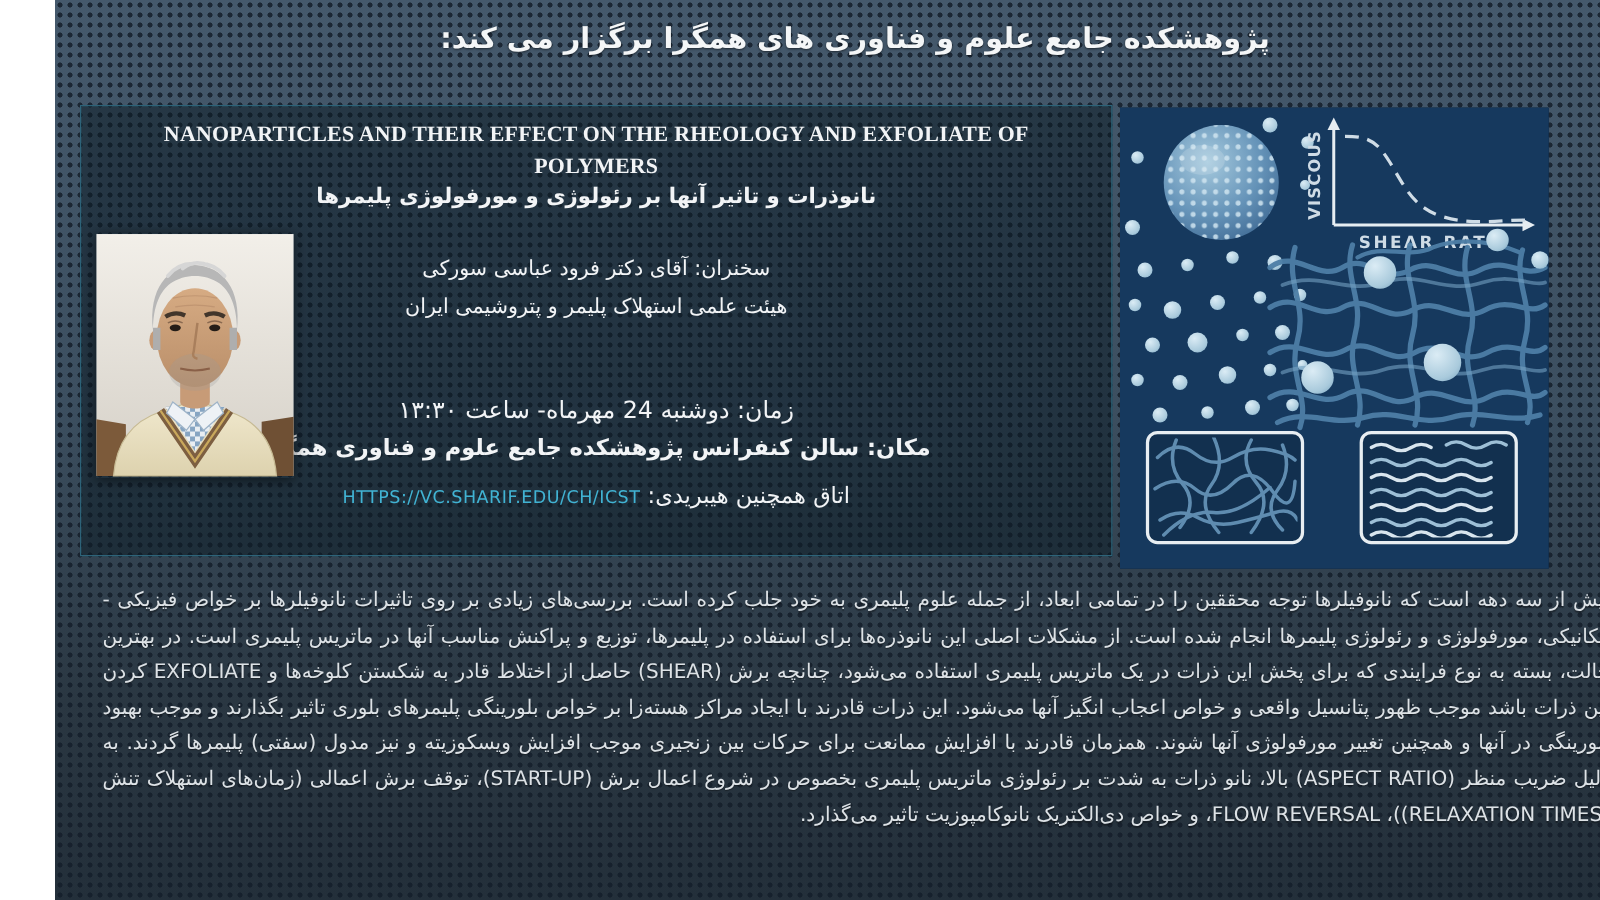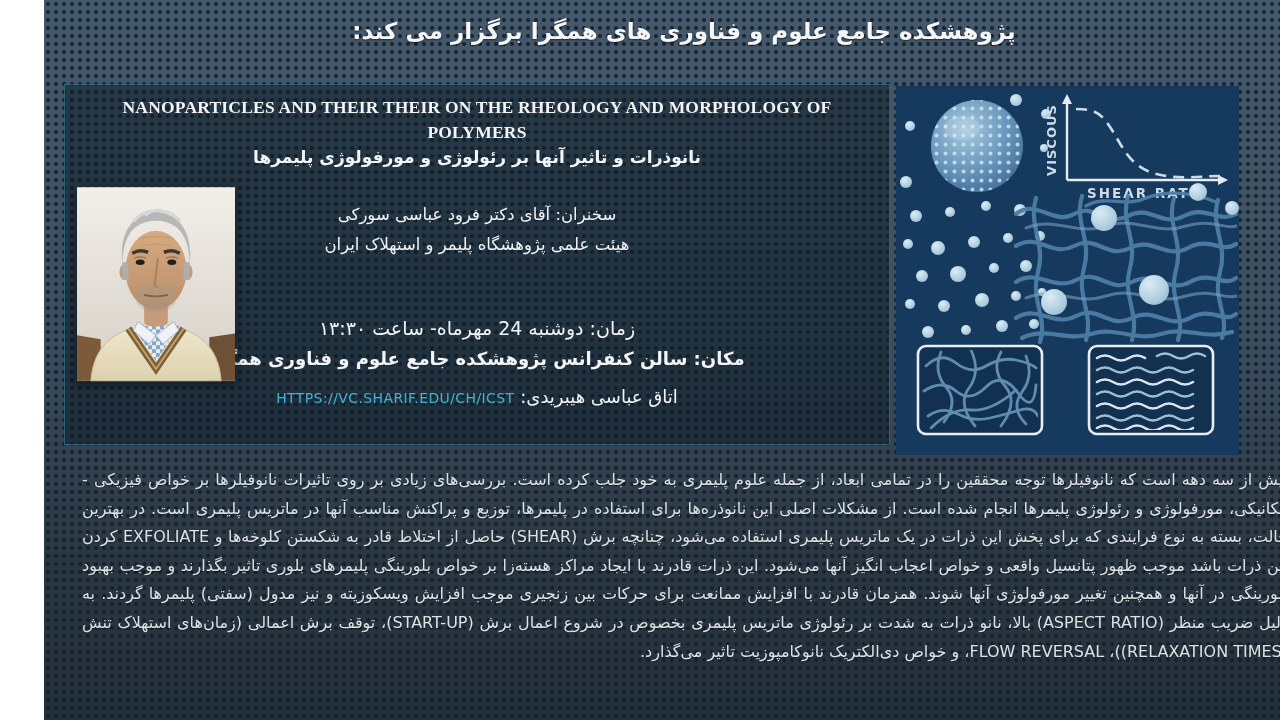--- a/index.html
+++ b/index.html
@@ -67,28 +67,28 @@
   }
 </style>
 </head>
 <body>
 
 <div class="slide">
 
   <div class="header-title">پژوهشکده جامع علوم و فناوری های همگرا برگزار می کند:</div>
 
   <div class="card">
-    <div class="line title-en">NANOPARTICLES AND THEIR THEIR ON THE RHEOLOGY AND MORPHOLOGY OF POLYMERS</div>
+    <div class="line title-en">NANOPARTICLES AND THEIR EFFECT ON THE RHEOLOGY AND EXFOLIATE OF POLYMERS</div>
     <div class="line speaker">سخنران: آقای دکتر فرود عباسی سورکی</div>
     <div class="line title-fa">نانوذرات و تاثیر آنها بر رئولوژی و مورفولوژی پلیمرها</div>
-    <div class="line affil">هیئت علمی پژوهشگاه پلیمر و استهلاک ایران</div>
+    <div class="line affil">هیئت علمی استهلاک پلیمر و پتروشیمی ایران</div>
     <div class="line time">زمان: دوشنبه 24 مهرماه- ساعت ۱۳:۳۰</div>
     <div class="line loc">مکان: سالن کنفرانس پژوهشکده جامع علوم و فناوری همگرا</div>
     <div class="line vroom">
-      <span>اتاق عباسی هیبریدی:</span>
+      <span>اتاق همچنین هیبریدی:</span>
       <a href="#">HTTPS://VC.SHARIF.EDU/CH/ICST</a>
     </div>
 
     <div class="photo">
       <svg viewBox="0 0 160 196" xmlns="http://www.w3.org/2000/svg">
         <defs>
           <linearGradient id="bgg" x1="0" y1="0" x2="0" y2="1">
             <stop offset="0" stop-color="#f2efe9"></stop>
               <stop offset="1" stop-color="#d5d0c7"></stop>
           </linearGradient>

